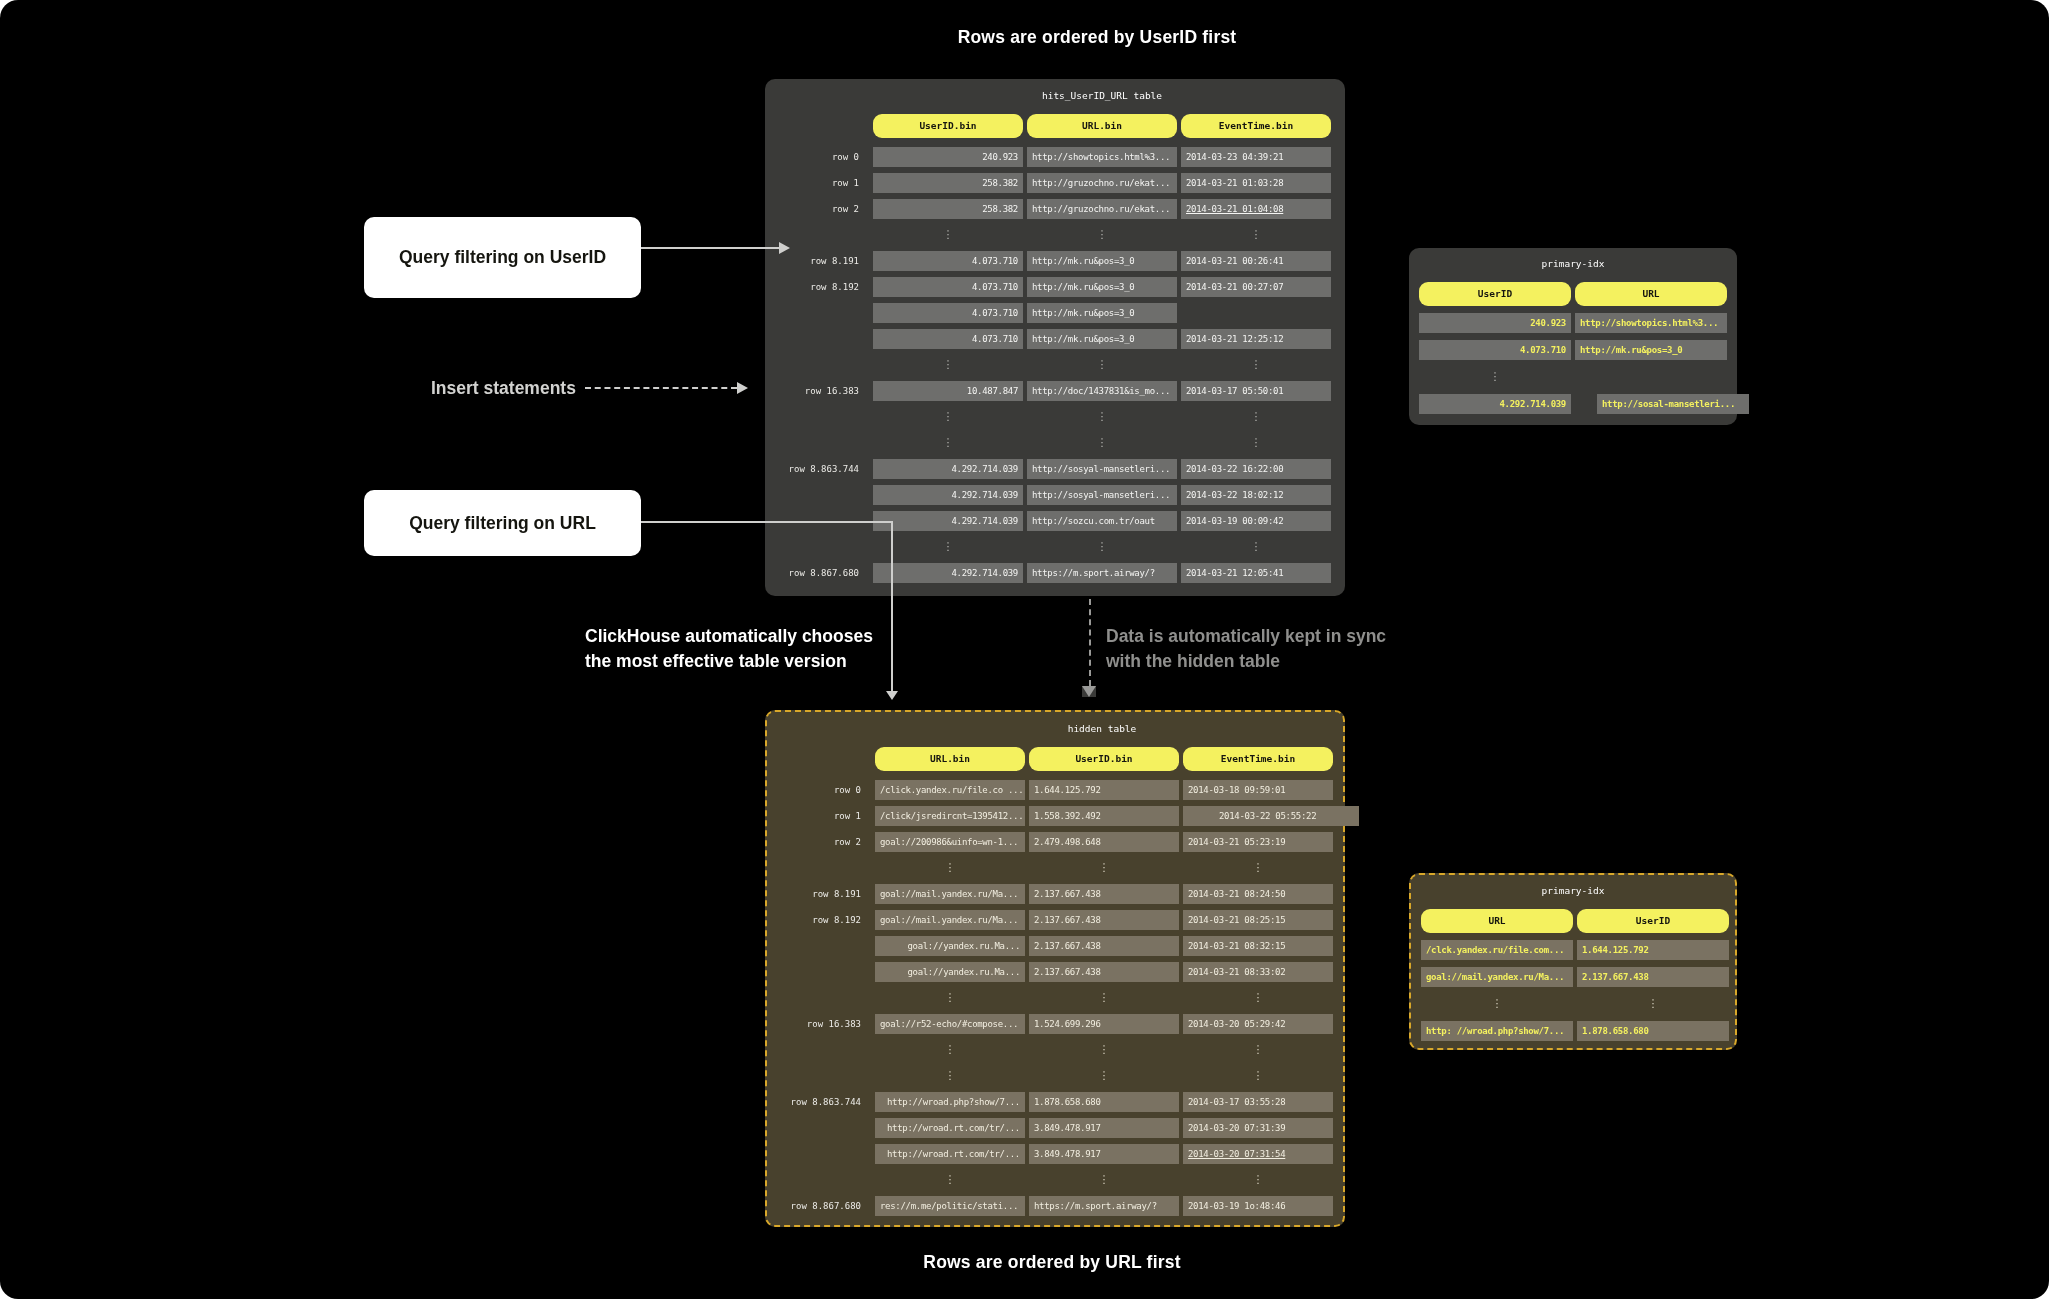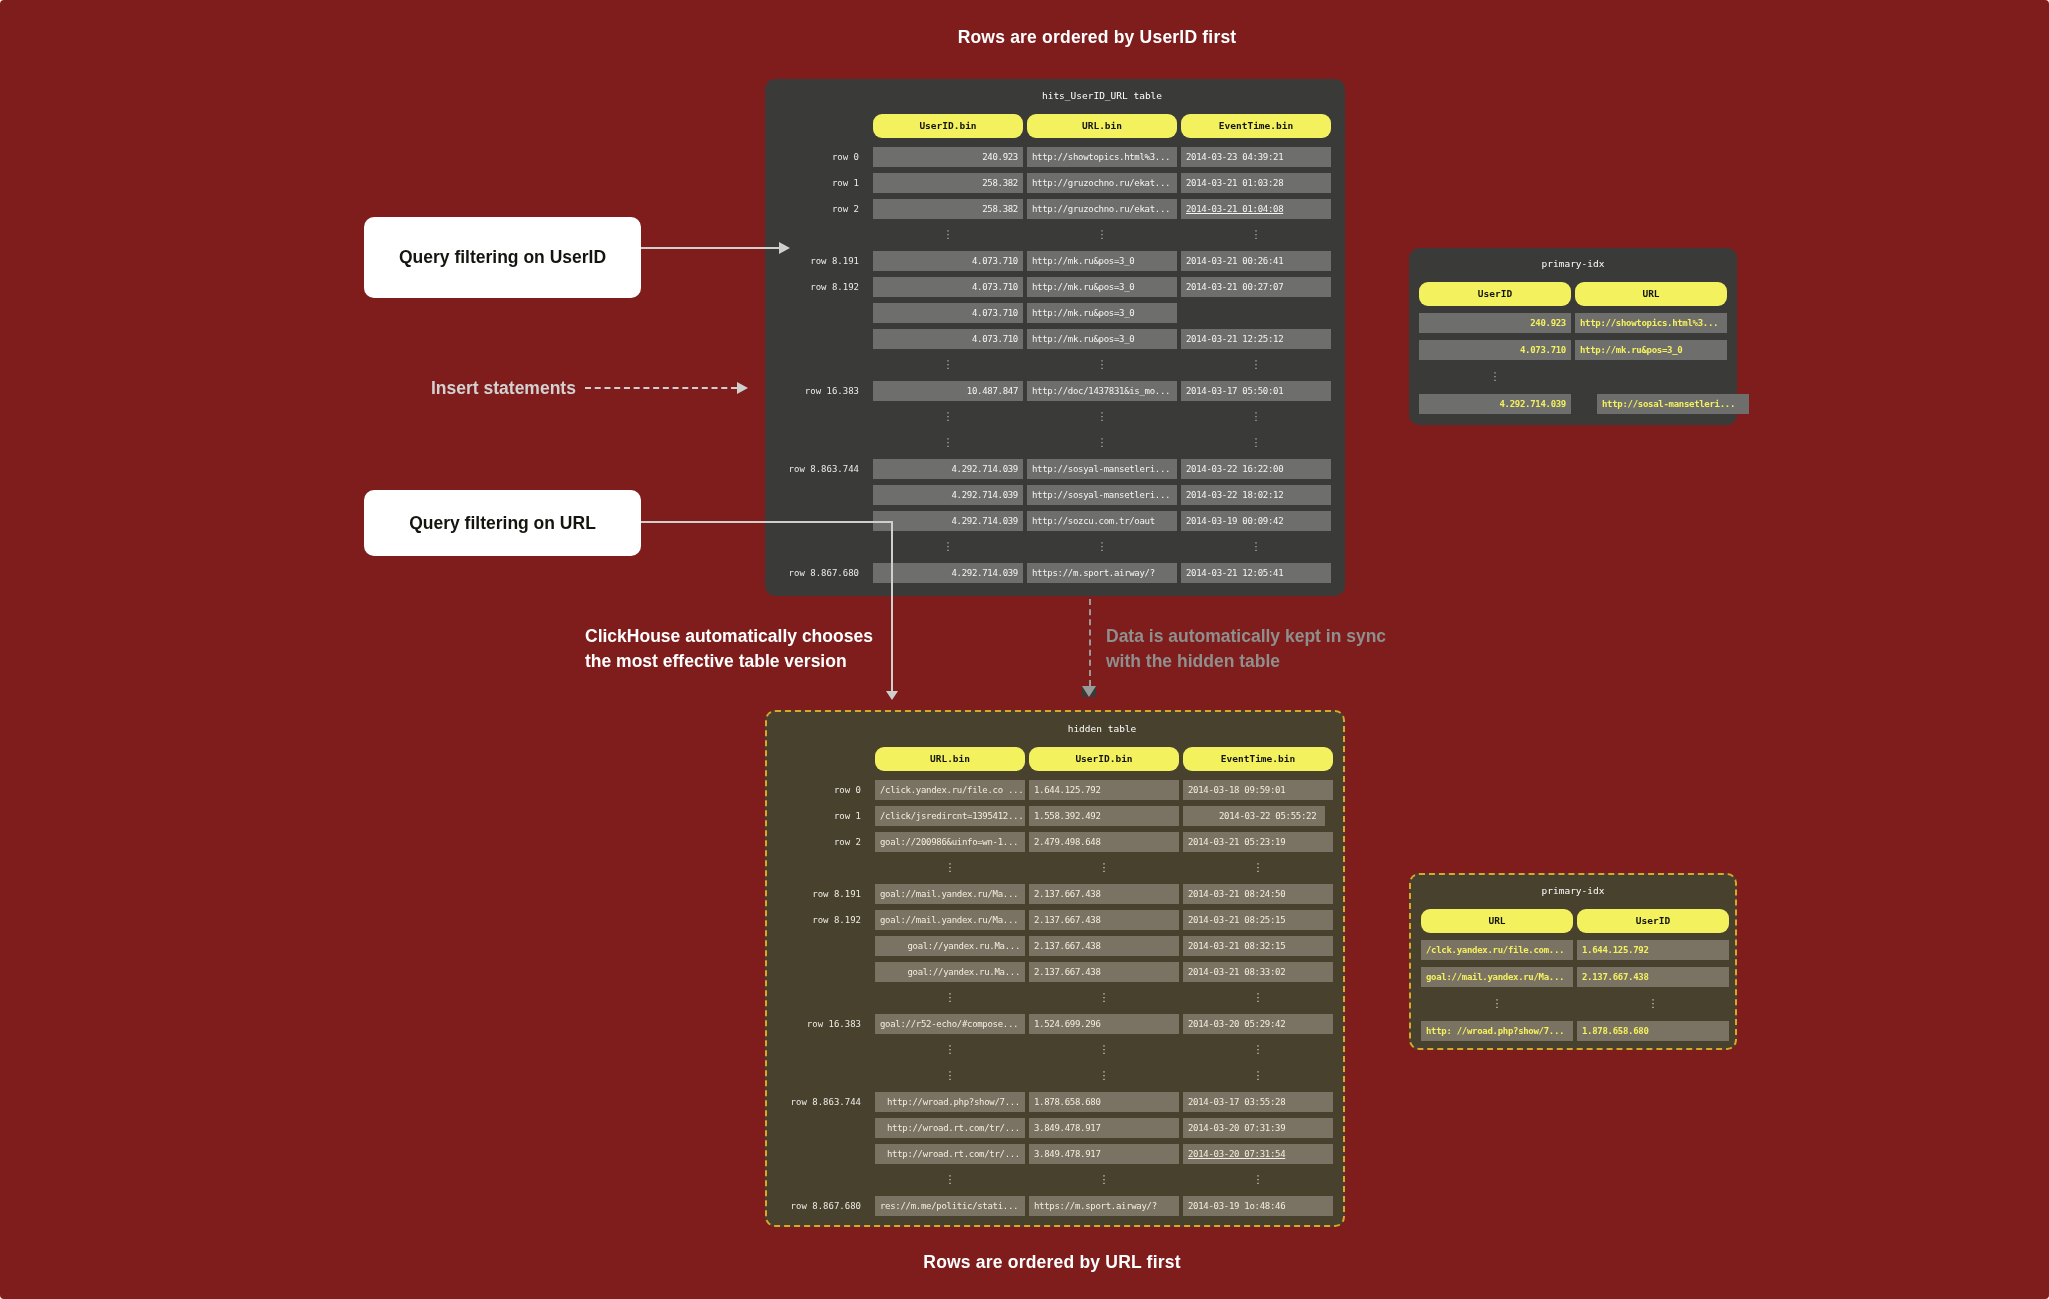--- a/index.html
+++ b/index.html
@@ -1,17 +1,17 @@
 <!DOCTYPE html>
 <html><head>
 <meta charset="utf-8">
 <style>
   *{margin:0;padding:0;box-sizing:border-box}
   body{background:#ffffff;font-family:"Liberation Sans",sans-serif}
-  .canvas{position:relative;width:2049px;height:1299px;background:#7f1d1d;border-radius:4px;overflow:hidden}
+  .canvas{position:relative;width:2049px;height:1299px;background:#000000;border-radius:18px;overflow:hidden}
 
   .big-title{position:absolute;color:#ffffff;font-weight:bold;font-size:17.5px;letter-spacing:.2px;transform:translateX(-50%);white-space:nowrap}
 
   .panel{position:absolute;border-radius:10px}
   .gray{background:#3a3a38}
   .olive{background:#48412d;border:2px dashed #d9a82a}
 
   .tbl-title{font-family:"DejaVu Sans Mono",monospace;font-size:9.5px;color:#ffffff;text-align:center;line-height:16px;margin-bottom:10px;white-space:nowrap}
   .offset{padding-left:100px}
 
@@ -198,21 +198,21 @@
         <div class="tr">
           <div class="rl" style="width: 96px;">row 0</div>
           <div class="cell" style="width: 150px; text-align: left;">/click.yandex.ru/file.co ...</div>
           <div class="cell" style="width: 150px; text-align: left;">1.644.125.792</div>
           <div class="cell" style="width: 150px; text-align: left;">2014-03-18 09:59:01</div>
         </div>
         <div class="tr">
           <div class="rl" style="width: 96px;">row 1</div>
           <div class="cell" style="width: 150px; text-align: left;">/click/jsredircnt=1395412...</div>
           <div class="cell" style="width: 150px; text-align: left;">1.558.392.492</div>
-          <div class="cell" style="width: 142px; text-align: left; padding-left: 36px;">2014-03-22 05:55:22</div>
+          <div class="cell" style="width: 176px; text-align: left; padding-left: 36px;">2014-03-22 05:55:22</div>
         </div>
         <div class="tr">
           <div class="rl" style="width: 96px;">row 2</div>
           <div class="cell" style="width: 150px; text-align: left;">goal://200986&amp;uinfo=wn-1...</div>
           <div class="cell" style="width: 150px; text-align: left;">2.479.498.648</div>
           <div class="cell" style="width: 150px; text-align: left;">2014-03-21 05:23:19</div>
         </div>
         <div class="tr">
           <div class="rl" style="width: 96px;"></div>
           <div class="dcell" style="width: 150px;">⋮</div>

